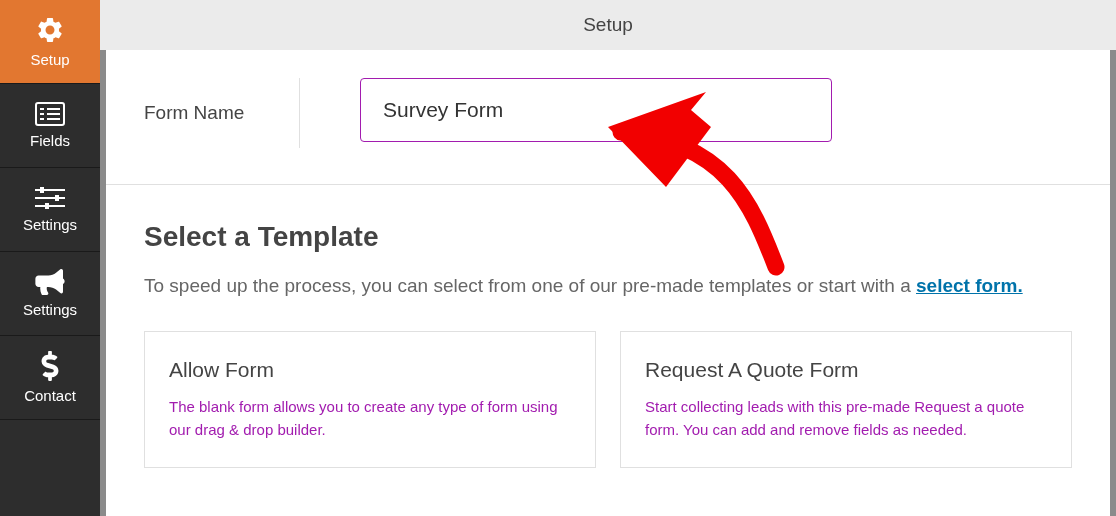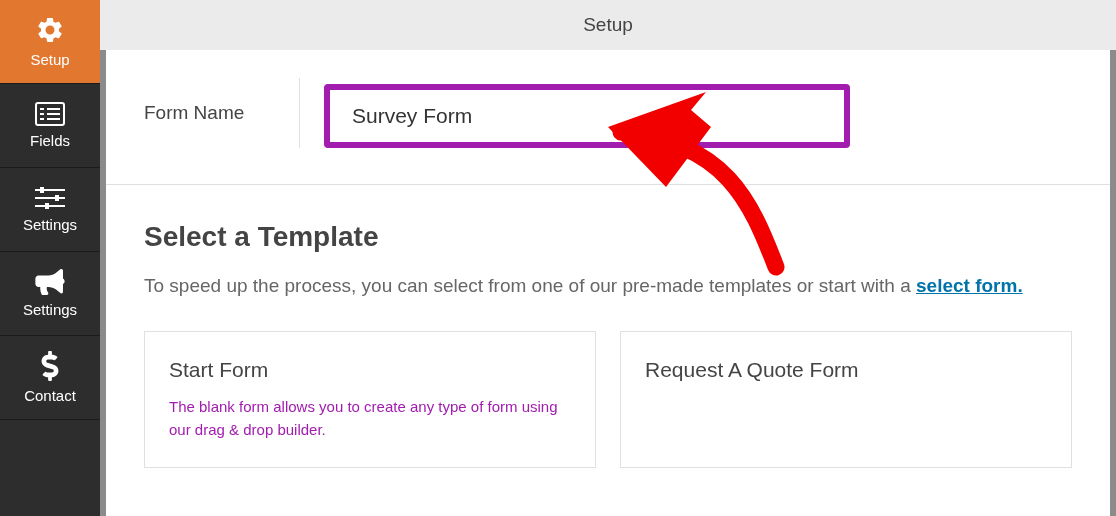--- a/index.html
+++ b/index.html
@@ -64,41 +64,42 @@
       padding: 0 6px 0 6px;
       background: #8b8b8b;
     }
     .content {
       background: #fff;
       height: 100%;
       position: relative;
     }
     .form-name-row {
       display: flex;
-      align-items: flex-end;
+      align-items: flex-start;
       padding: 28px 52px 36px 38px;
       border-bottom: 1px solid #e0e0e0;
+      gap: 36px;
     }
     .form-name-label-cell {
       width: 156px;
       border-right: 1px solid #e0e0e0;
       height: 70px;
       display: flex;
       align-items: center;
       font-size: 19px;
       color: #444;
     }
     .form-name-input-cell {
       flex: 1;
       padding-left: 24px;
     }
     .form-name-input {
-      width: 526px;
+      width: 472px;
       height: 64px;
-      border: 6px solid #a21caf;
+      border: 1px solid #a21caf;
       border-radius: 4px;
       padding: 0 22px;
       font-size: 21px;
       color: #333;
       font-family: inherit;
       outline: none;
     }
     .template-section {
       padding: 36px 38px 0 38px;
     }
@@ -225,24 +226,25 @@
       </svg>
 
       <div class="template-section">
         <h2 class="template-heading">Select a Template</h2>
         <p class="template-intro">
           <span>To speed up the process, you can select from one of our pre-made templates or start with a </span><a href="#">select form.</a>
         </p>
 
         <div class="template-grid">
           <div class="template-card">
-            <div class="template-card-title">Start Form</div>
+            <div class="template-card-title">Allow Form</div>
             <div class="template-card-desc">The blank form allows you to create any type of form using our drag &amp; drop builder.</div>
           </div>
           <div class="template-card">
             <div class="template-card-title">Request A Quote Form</div>
+            <div class="template-card-desc">Start collecting leads with this pre-made Request a quote form. You can add and remove fields as needed.</div>
           </div>
         </div>
       </div>
 
     </div>
   </div>
 </div>
 
 </body></html>

